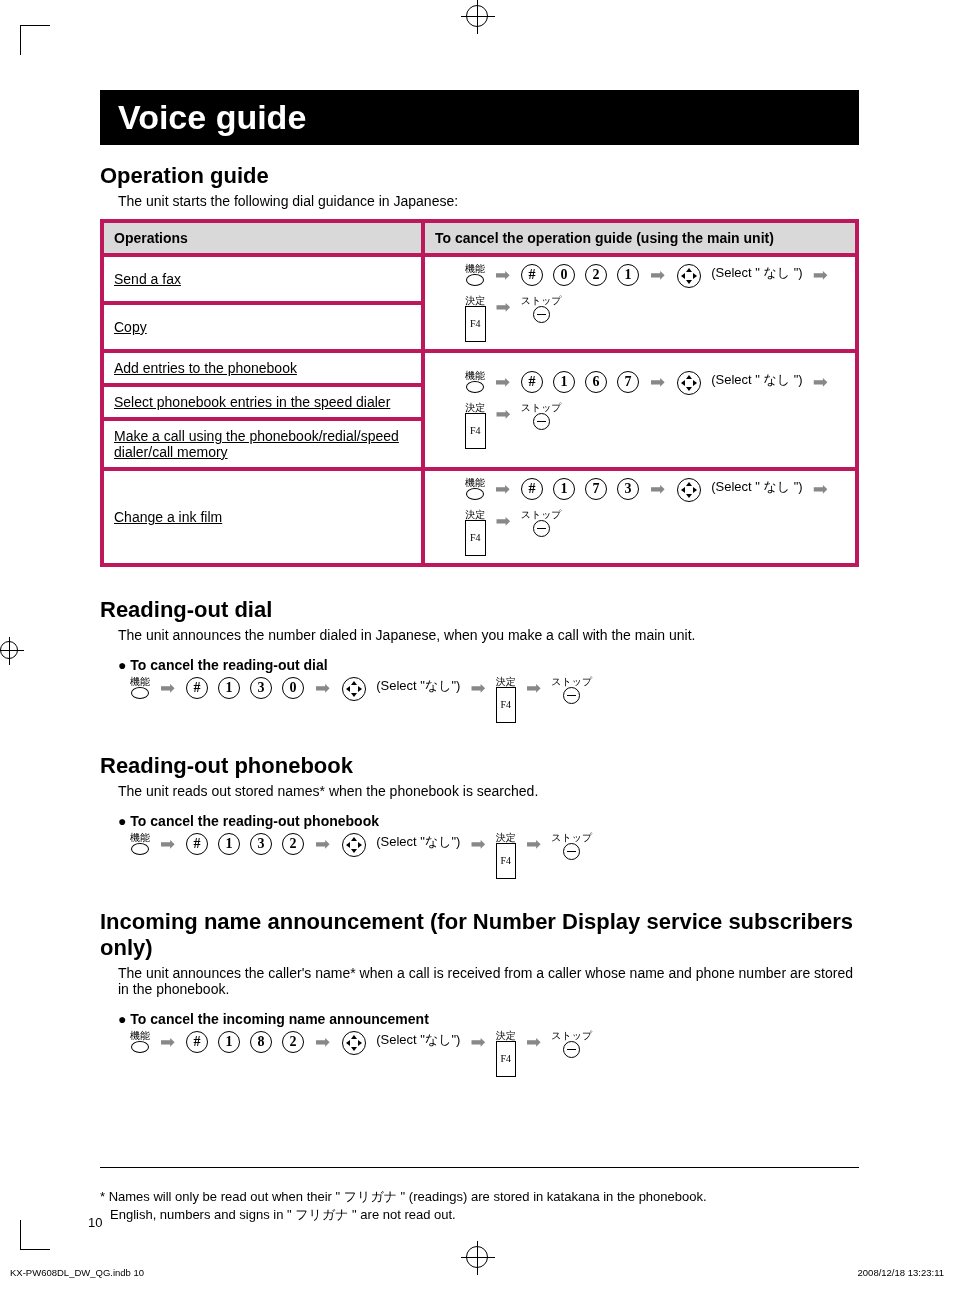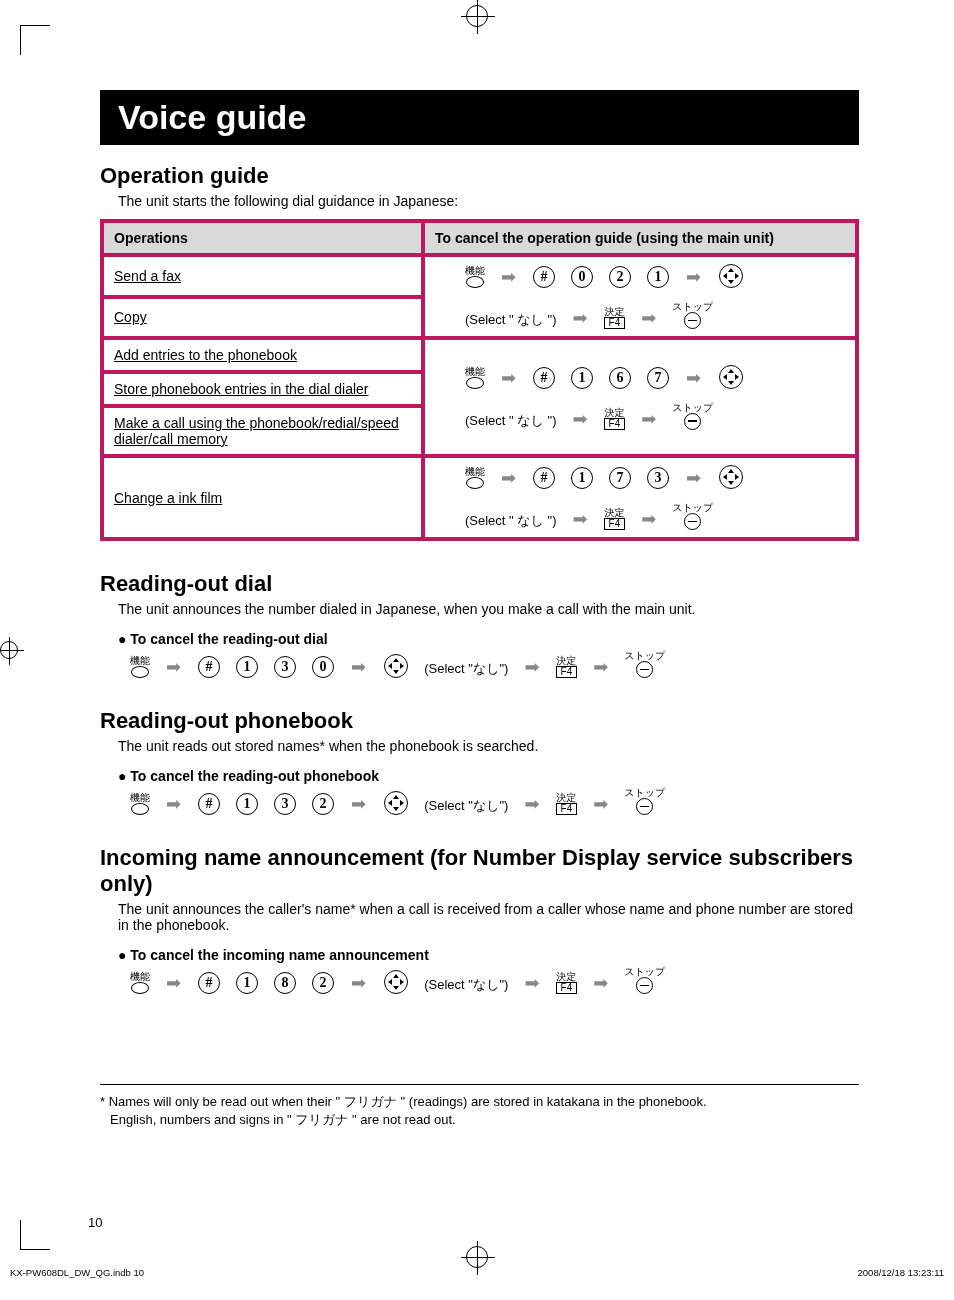--- a/index.html
+++ b/index.html
@@ -53,23 +53,23 @@
 
   .bullet {
     margin: 14px 0 4px 18px;
     font-weight: bold;
     font-size: 14px;
   }
   .bullet::before { content: "● "; font-weight: normal; }
   .seq {
     margin-left: 30px;
     display: flex;
-    align-items: flex-end;
+    align-items: flex-start;
     flex-wrap: wrap;
-    gap: 14px;
+    gap: 8px;
     font-size: 13px;
   }
 
   
   .kinou {
     display: inline-flex;
     flex-direction: column;
     align-items: center;
     line-height: 1;
   }
@@ -118,36 +118,36 @@
     width:0;height:0;
   }
   .nav4 .l { left:3px; border-top:3px solid transparent; border-bottom:3px solid transparent; border-right:4px solid #000;}
   .nav4 .r { right:3px; border-top:3px solid transparent; border-bottom:3px solid transparent; border-left:4px solid #000;}
 
   .seltxt { font-size: 13px; }
   .kettei {
     display:inline-flex; flex-direction:column; align-items:center; line-height:1;
   }
   .kettei .jp { font-size:10px; }
-  .kettei .box { border:1.3px solid #000; font-size:10px; padding:0 4px;}
+  .kettei .box { border:1.3px solid #000; font-size:10px; padding:12px 4px;font-family:Liberation Serif, serif;}
   .stop {
     display:inline-flex; flex-direction:column; align-items:center; line-height:1;
   }
   .stop .jp { font-size:10px;}
   .stop .circ {
     width:17px;height:17px;border:1.4px solid #000;border-radius:50%;
     display:flex;align-items:center;justify-content:center;
   }
   .stop .circ::after{content:"";width:9px;height:1.4px;background:#000;}
 
   .footnote {
     margin-top: 90px;
     font-size: 13px;
     border-top: 0.8px solid #000;
-    padding-top: 8px;
+    padding-top: 20px;
   }
   .pagenum {
     position:absolute;
     left: 88px;
     bottom: 70px;
     font-size: 13px;
   }
   .footer {
     position:absolute;
     left: 0; right:0; bottom: 22px;
@@ -258,21 +258,21 @@
               </span>
           <span class="arrow">➡</span>
           <span class="stop">
                 <span class="jp">ストップ</span>
                 <span class="circ"></span>
               </span>
         </div>
       </td>
     </tr>
     <tr>
-          <td class="opcol">Store phonebook entries in the dial dialer</td>
+          <td class="opcol">Select phonebook entries in the speed dialer</td>
         </tr>
     <tr>
           <td class="opcol">Make a call using the phonebook/redial/speed dialer/call memory</td>
         </tr>
     <tr>
       <td class="opcol">Change a ink film</td>
       <td>
         <div class="seq">
           <span class="kinou">
                 <span class="jp">機能</span>

